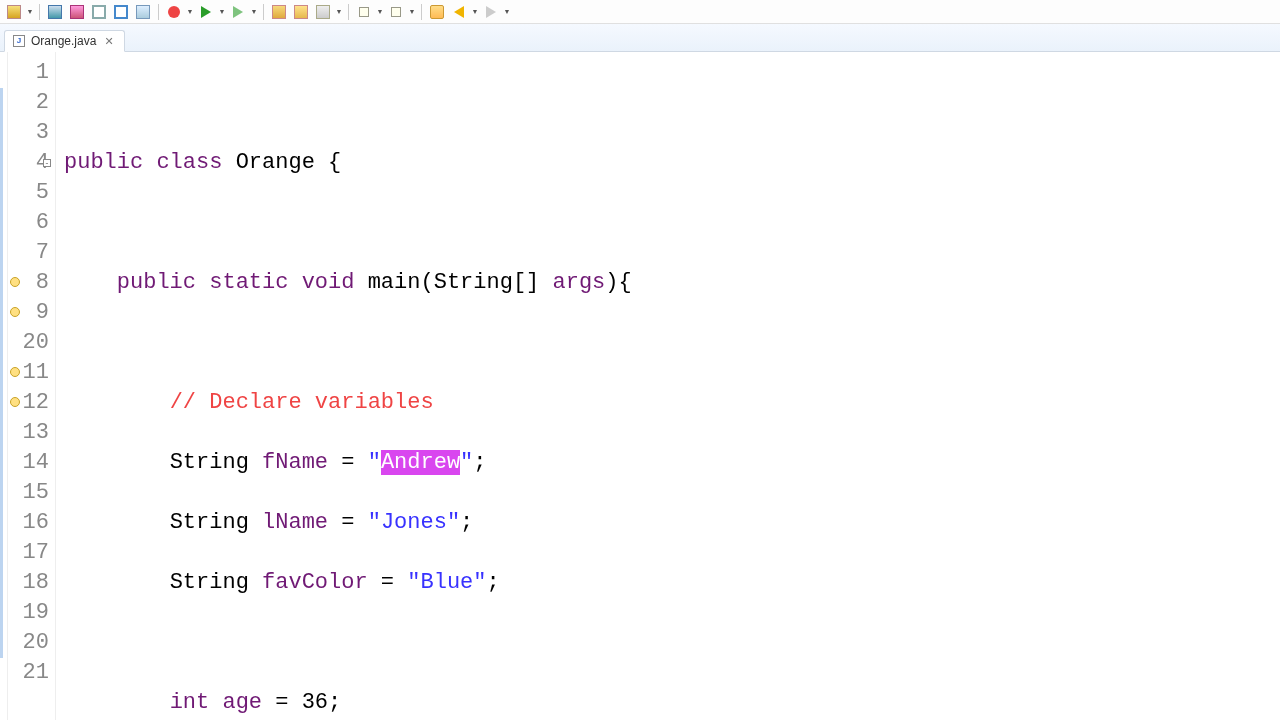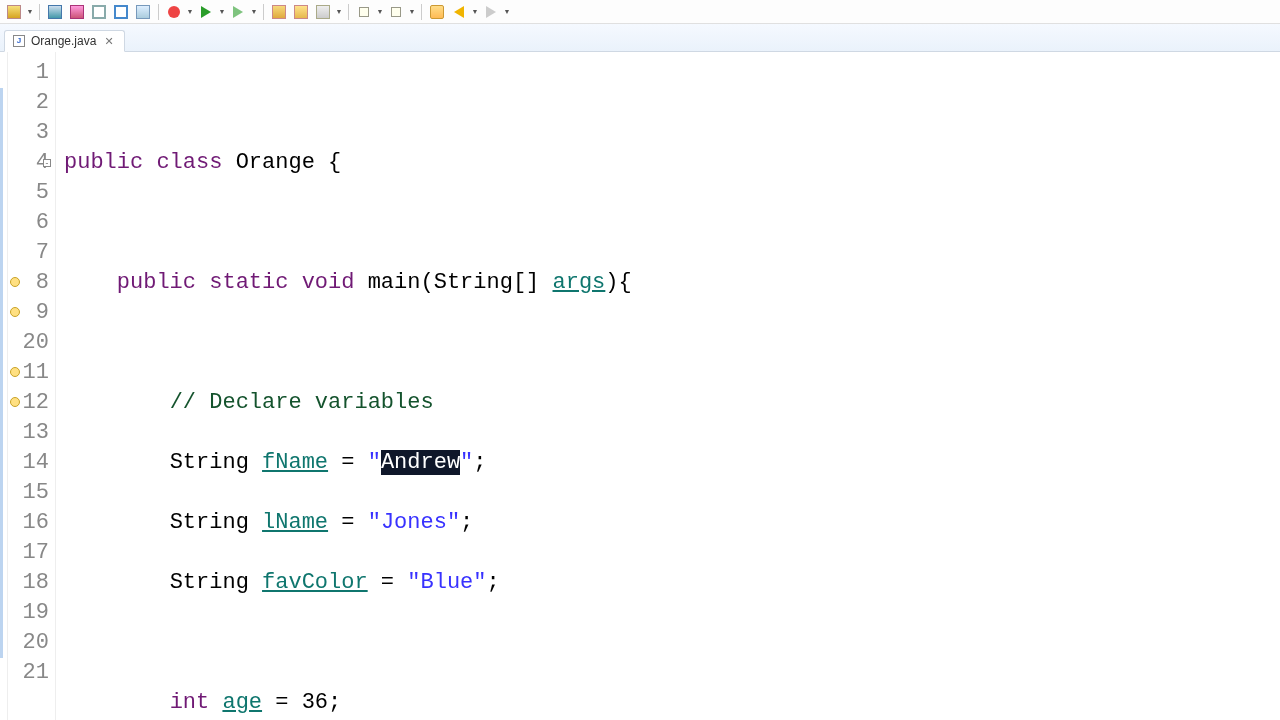--- a/index.html
+++ b/index.html
@@ -122,23 +122,23 @@
   }
   .code {
     flex:1;
     padding: 6px 0 0 8px;
     white-space: pre;
     color:#000;
   }
   .code .line{height:30px;}
   .kw   { color:#701a75; font-weight:normal; }
   .str  { color:#3832ff; }
-  .com  { color:#14532d; }
-  .id   { color:#0f766e;text-decoration:underline; }
-  .sel  { background:#0f172a; color:#fff; }
+  .com  { color:#ef4444; }
+  .id   { color:#701a75; }
+  .sel  { background:#d946ef; color:#fff; }
 </style>
 </head>
 <body>
 
 <div class="toolbar">
   <div class="tb-btn">
       <span class="ico ico-paste"></span>
     </div>
   <div class="tb-arrow">▼</div>
   <div class="tb-sep"></div>

